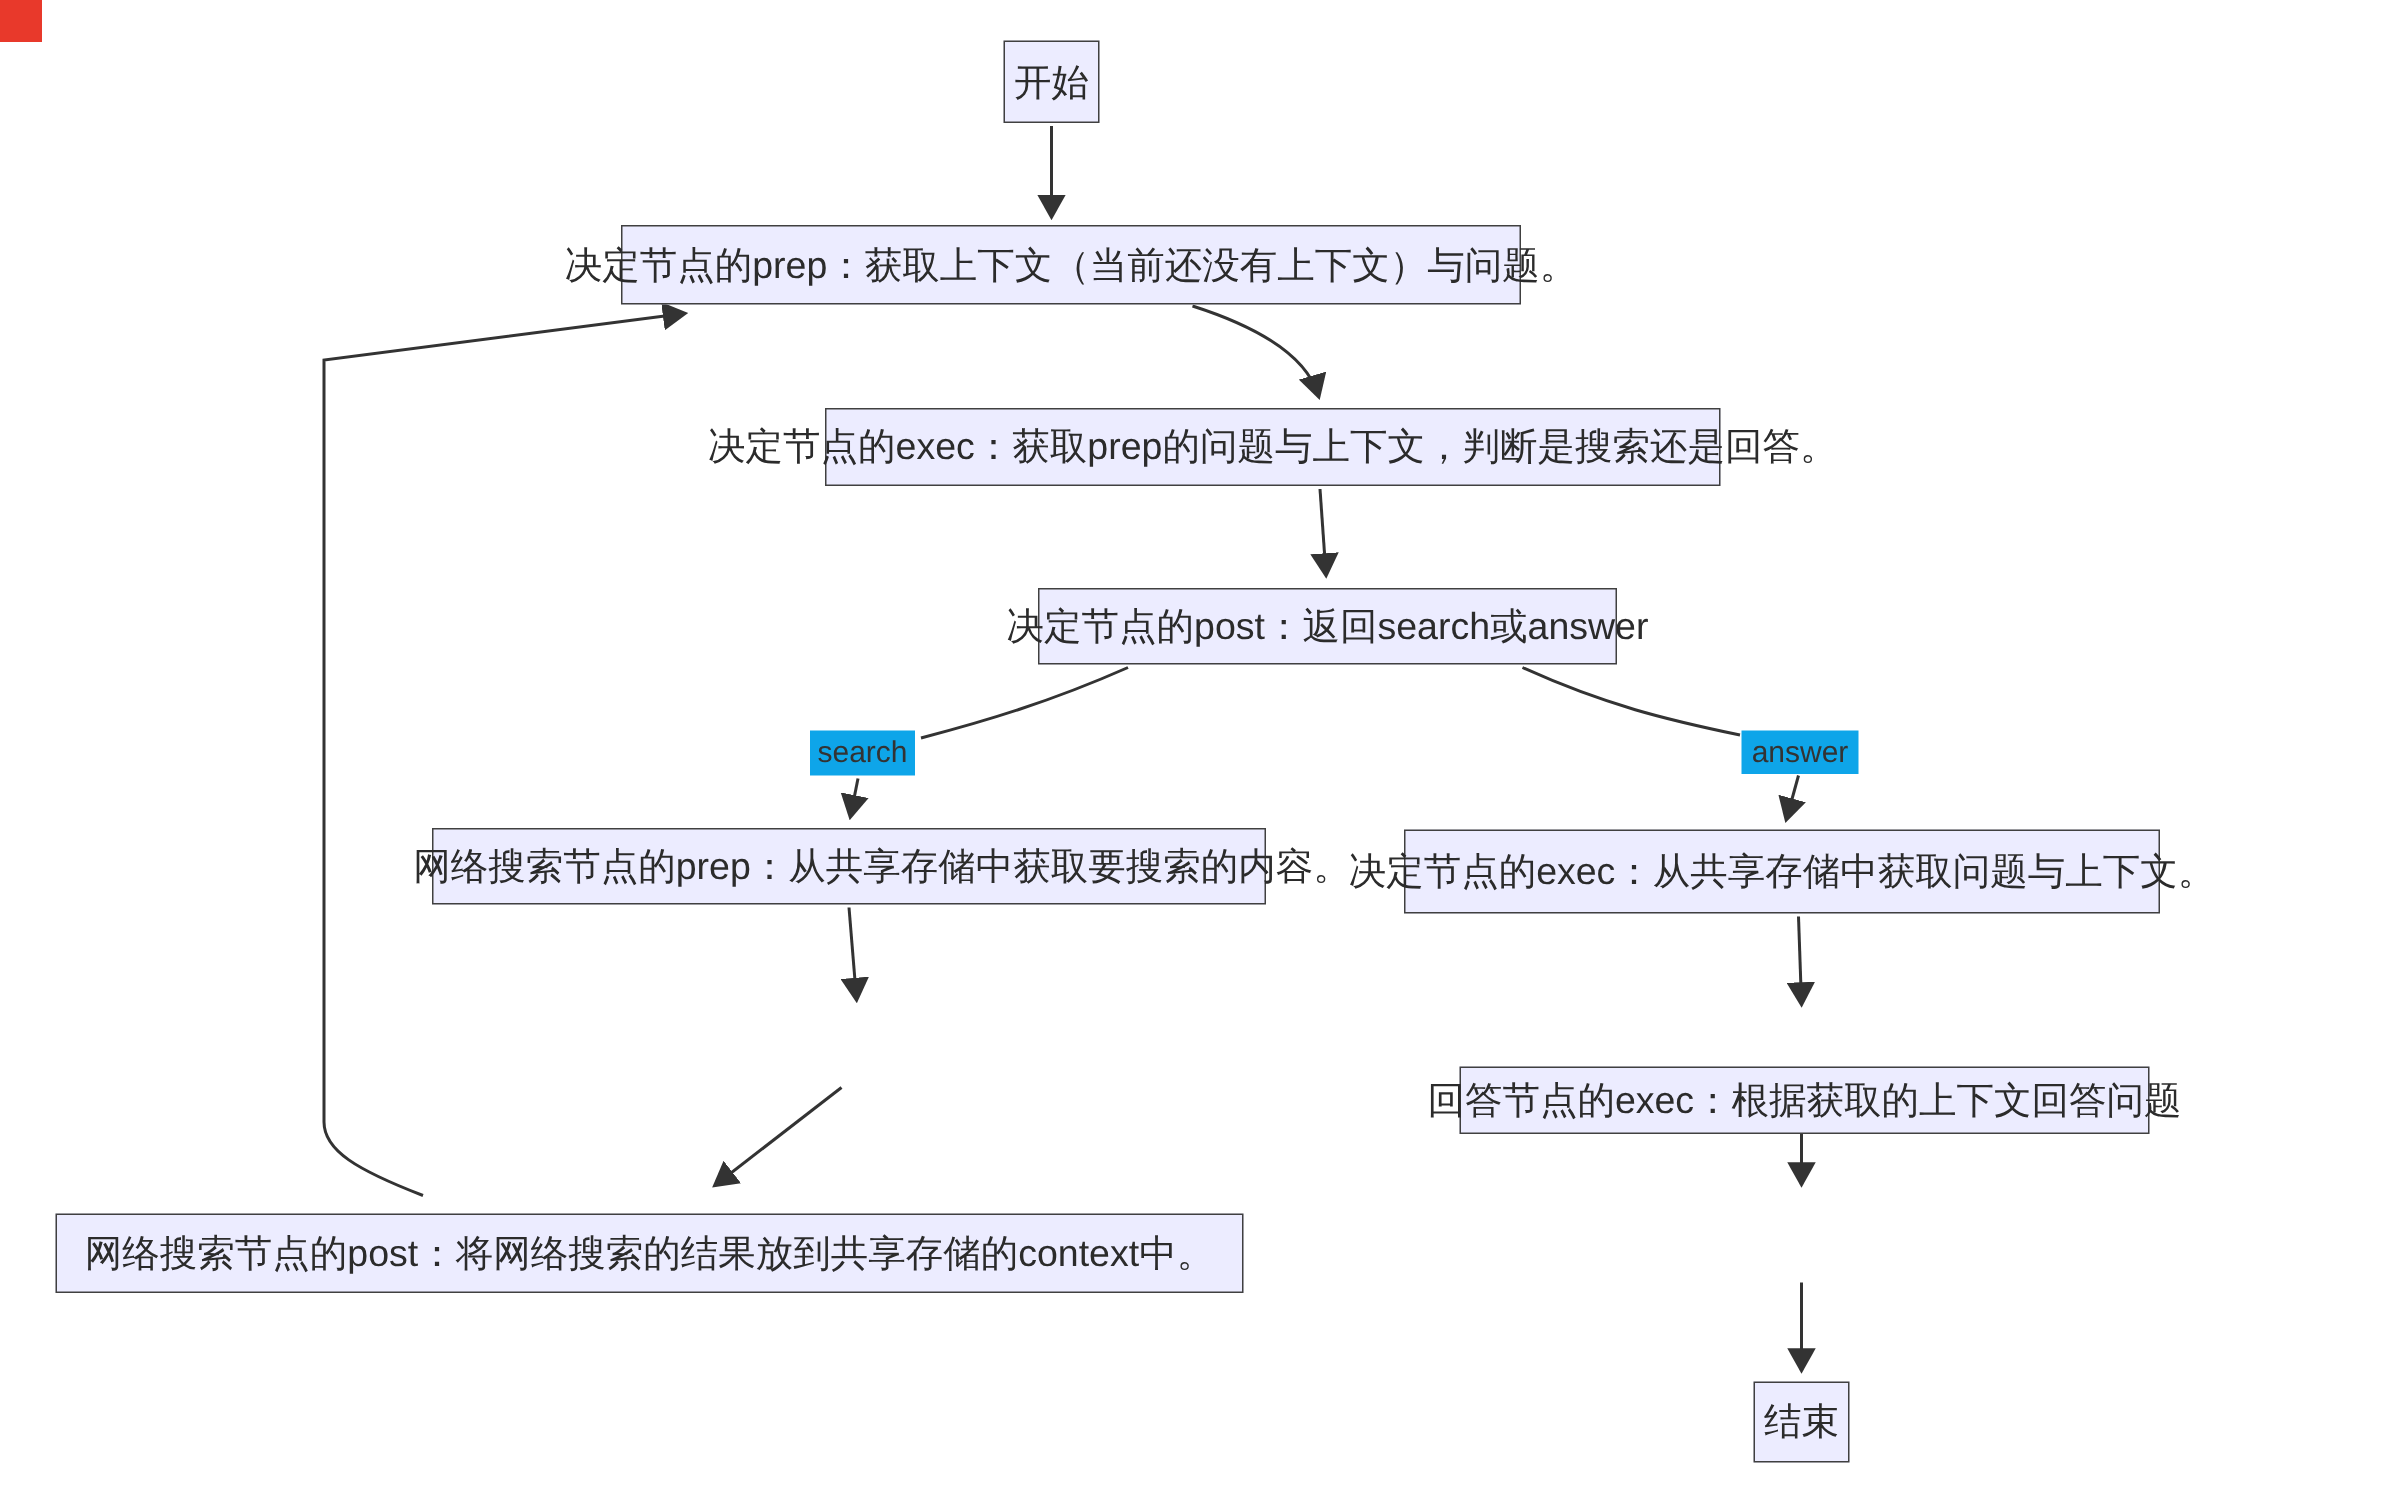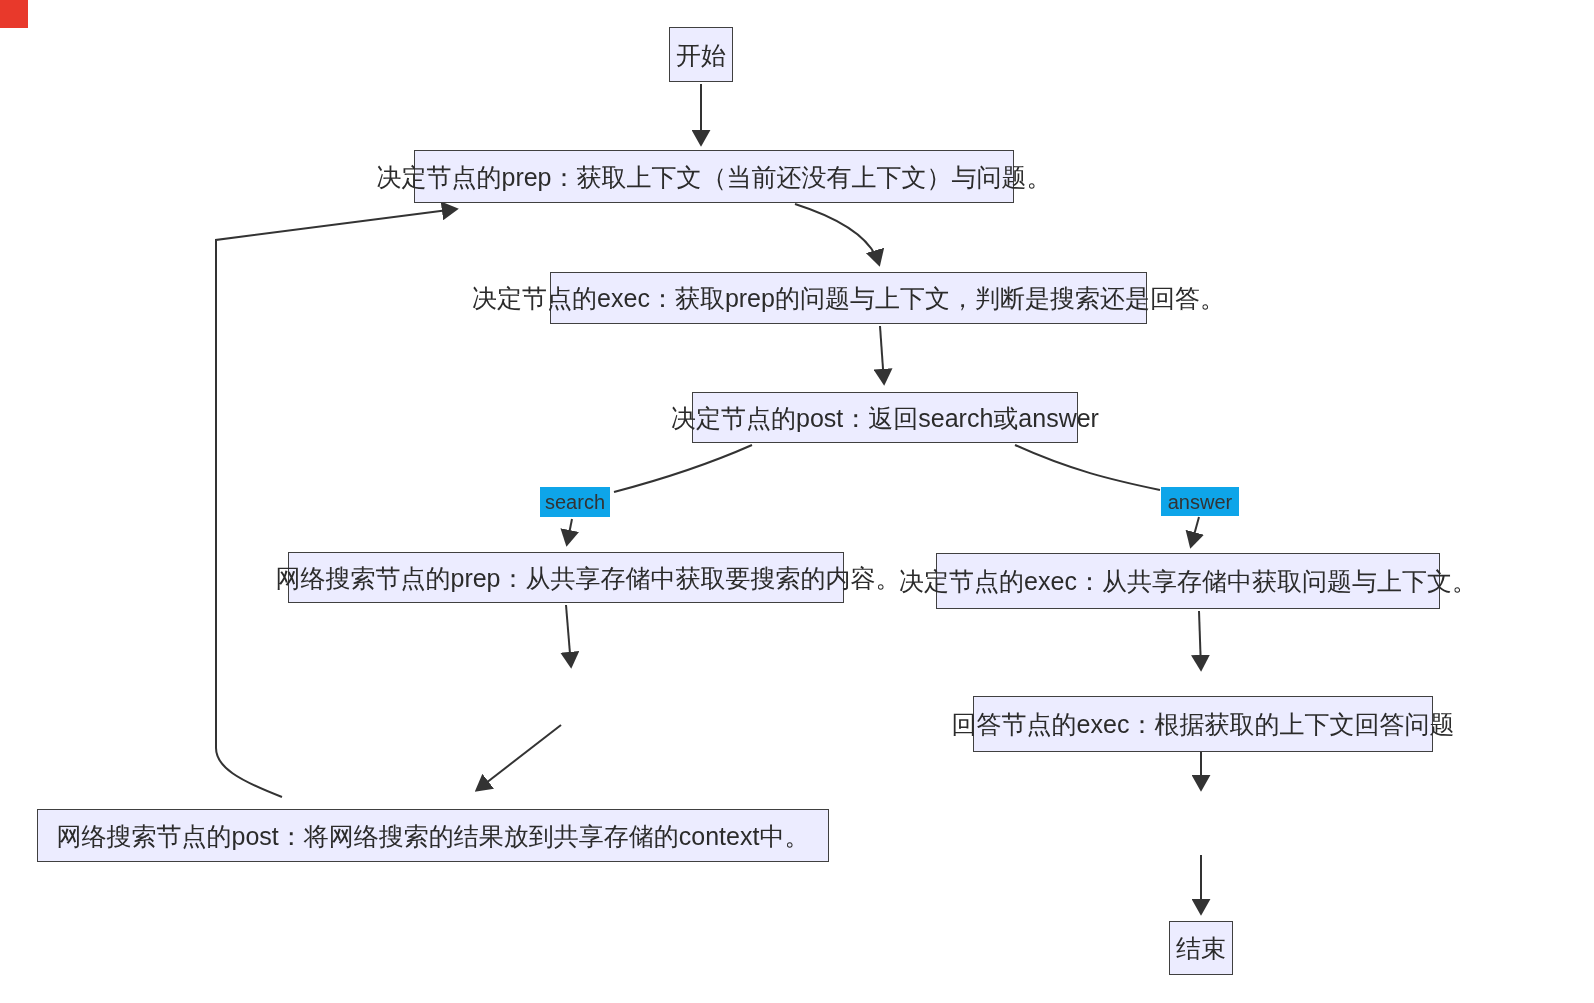--- a/index.html
+++ b/index.html
@@ -76,21 +76,21 @@
 
   <div class="node" style="left:692px; top:392px; width:386px; height:51px;">决定节点的post：返回search或answer</div>
 
   <div class="node" style="left:288px; top:552px; width:556px; height:51px;padding-left:44px;">网络搜索节点的prep：从共享存储中获取要搜索的内容。</div>
 
 
   <div class="node" style="left:37px; top:782px; width:792px; height:53px;margin-top:27px;">网络搜索节点的post：将网络搜索的结果放到共享存储的context中。</div>
 
   <div class="node" style="left:936px; top:553px; width:504px; height:56px;">决定节点的exec：从共享存储中获取问题与上下文。</div>
 
-  <div class="node" style="left:973px; top:696px; width:460px; height:56px;">回答节点的exec：根据获取的上下文回答问题</div>
+  <div class="node" style="left:973px; top:711px; width:460px; height:45px;">回答节点的exec：根据获取的上下文回答问题</div>
 
 
   <div class="node" style="left:1169px; top:921px; width:64px; height:54px;">结束</div>
 
   <div class="edge-label" style="left:540px; top:487px; min-width:68px; height:30px;">search</div>
 
   <div class="edge-label" style="left:1161px; top:487px; min-width:78px; height:29px;">answer</div>
 
 </div>
 

